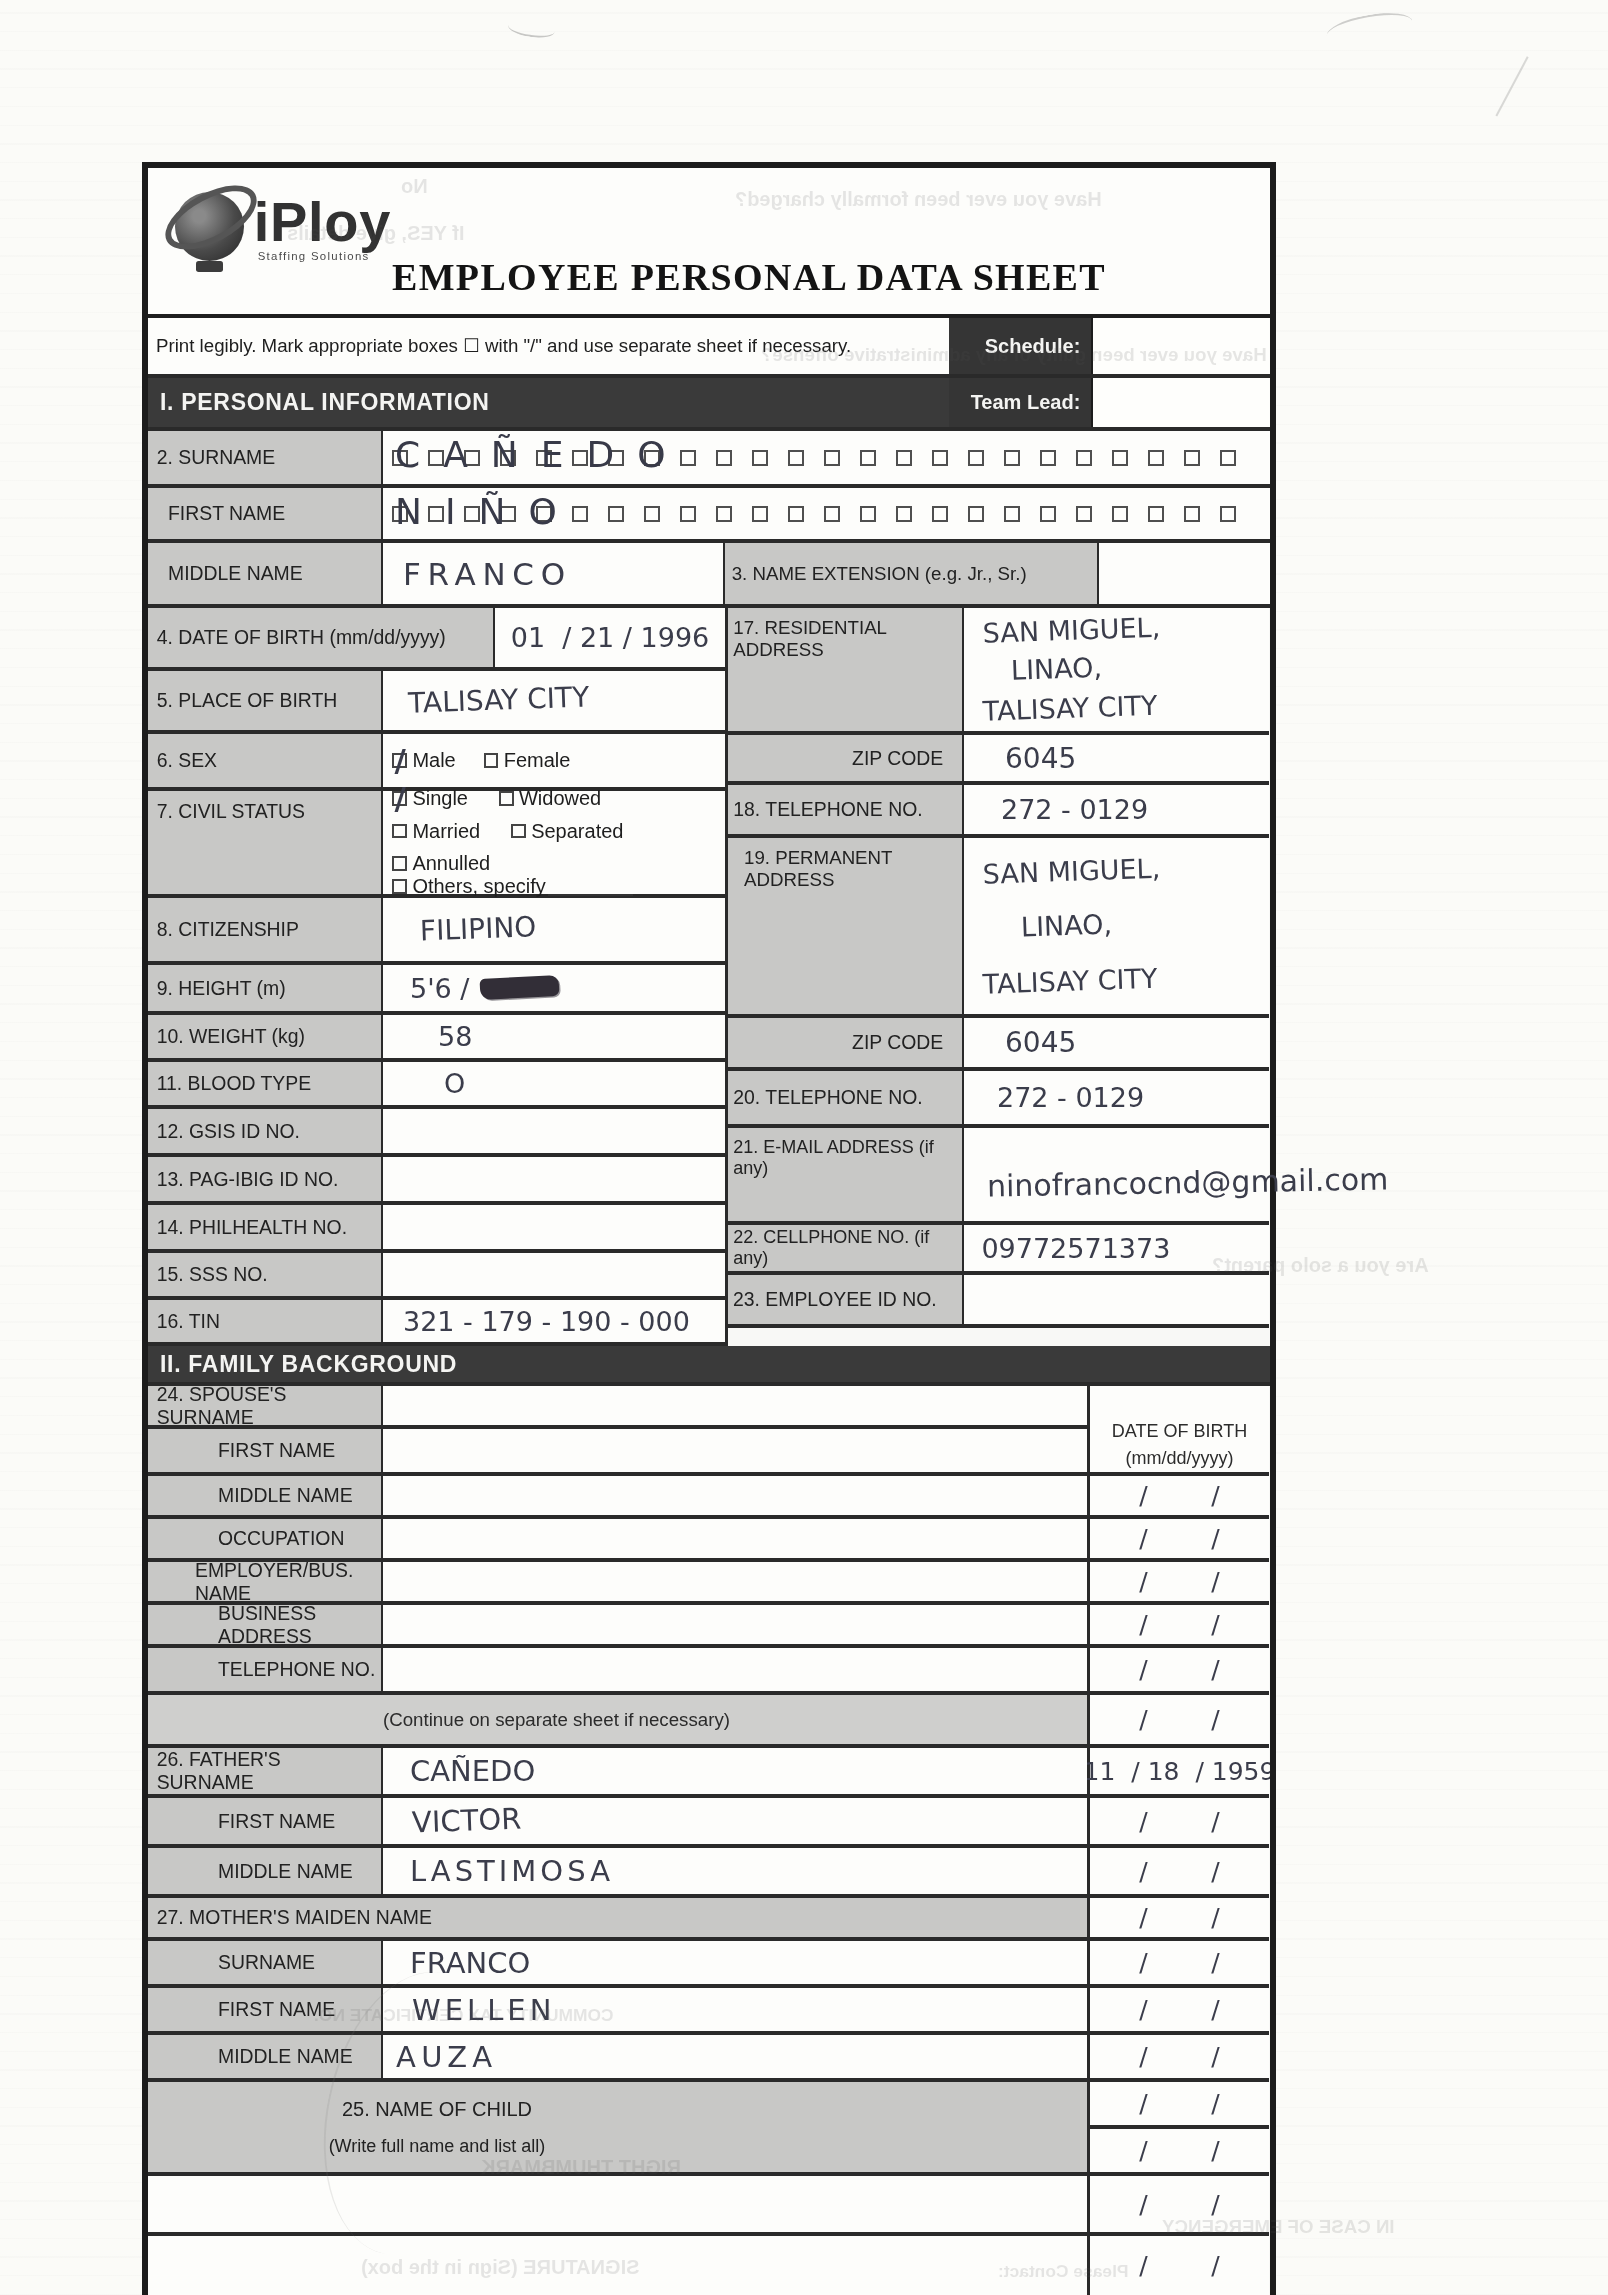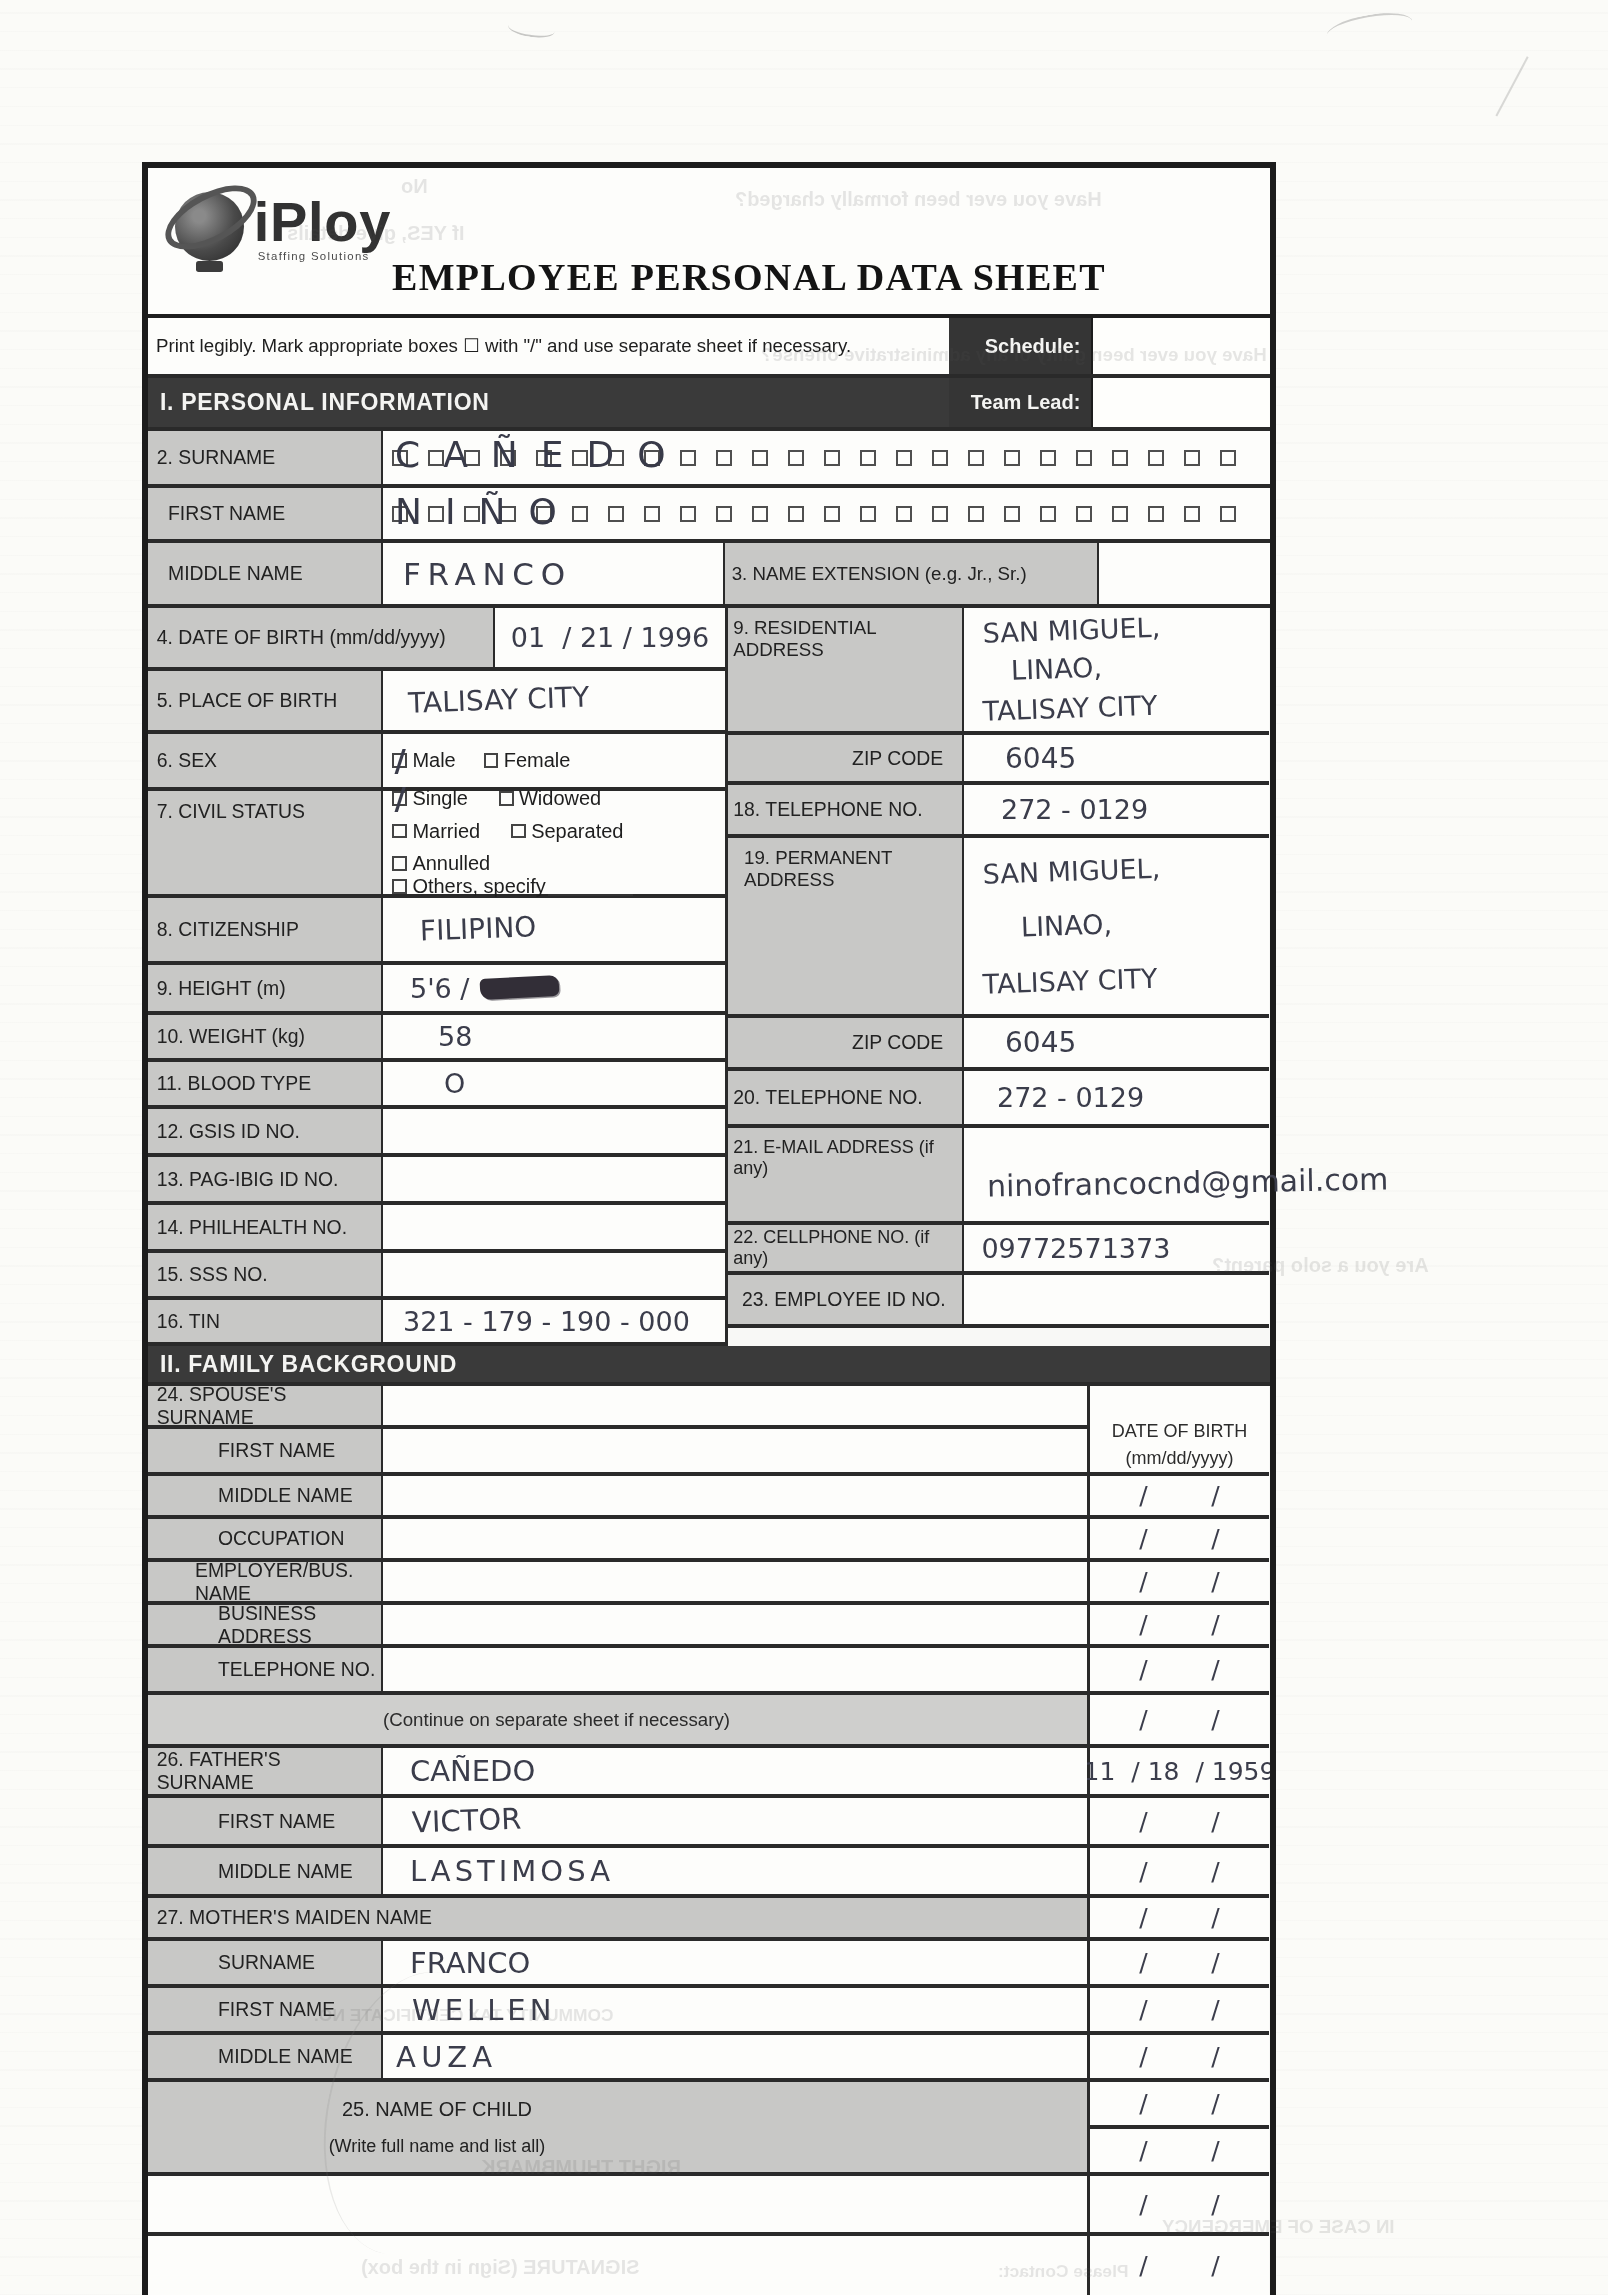--- a/index.html
+++ b/index.html
@@ -345,21 +345,21 @@
             </div>
           <div class="cell val" style="flex:1">
             <span class="hw" style="padding-left:20px;font-size:27px">321 - 179 - 190 - 000</span>
           </div>
         </div>
       </div>
 
       <div style="width:544px;border-left:3.3px solid #2a2a2a">
         <div class="row" style="height:127px">
           <div class="cell lab topal" style="width:236px;padding-left:5.3px;font-size:18.7px">
-              <span>9. RESIDENTIAL ADDRESS</span>
+              <span>17. RESIDENTIAL ADDRESS</span>
             </div>
           <div class="cell val" style="flex:1;flex-direction:column;align-items:flex-start;justify-content:center">
             <span class="hw addr" style="font-size:27px;line-height:39px">SAN MIGUEL,</span>
             <span class="hw addr" style="font-size:27px;line-height:39px;padding-left:47px">LINAO,</span>
             <span class="hw addr" style="font-size:27px;line-height:39px">TALISAY CITY</span>
           </div>
         </div>
         <div class="row" style="height:50px">
           <div class="cell lab" style="width:236px;justify-content:flex-end;padding-right:18.7px">
               <span>ZIP CODE</span>
@@ -410,21 +410,21 @@
         </div>
         <div class="row" style="height:50px">
           <div class="cell lab" style="width:236px;padding-left:5.3px;font-size:18px">
               <span>22. CELLPHONE NO. (if any)</span>
             </div>
           <div class="cell val" style="flex:1">
             <span class="hw" style="padding-left:17.4px;font-size:27px">09772571373</span>
           </div>
         </div>
         <div class="row" style="height:53px">
-          <div class="cell lab" style="width:236px;padding-left:14px">
+          <div class="cell lab" style="width:236px;padding-left:5px">
               <span>23. EMPLOYEE ID NO.</span>
             </div>
           <div class="cell val" style="flex:1">
               <span class="hw"></span>
             </div>
         </div>
       </div>
     </div>
 
     <div class="row bar" style="height:40px">

